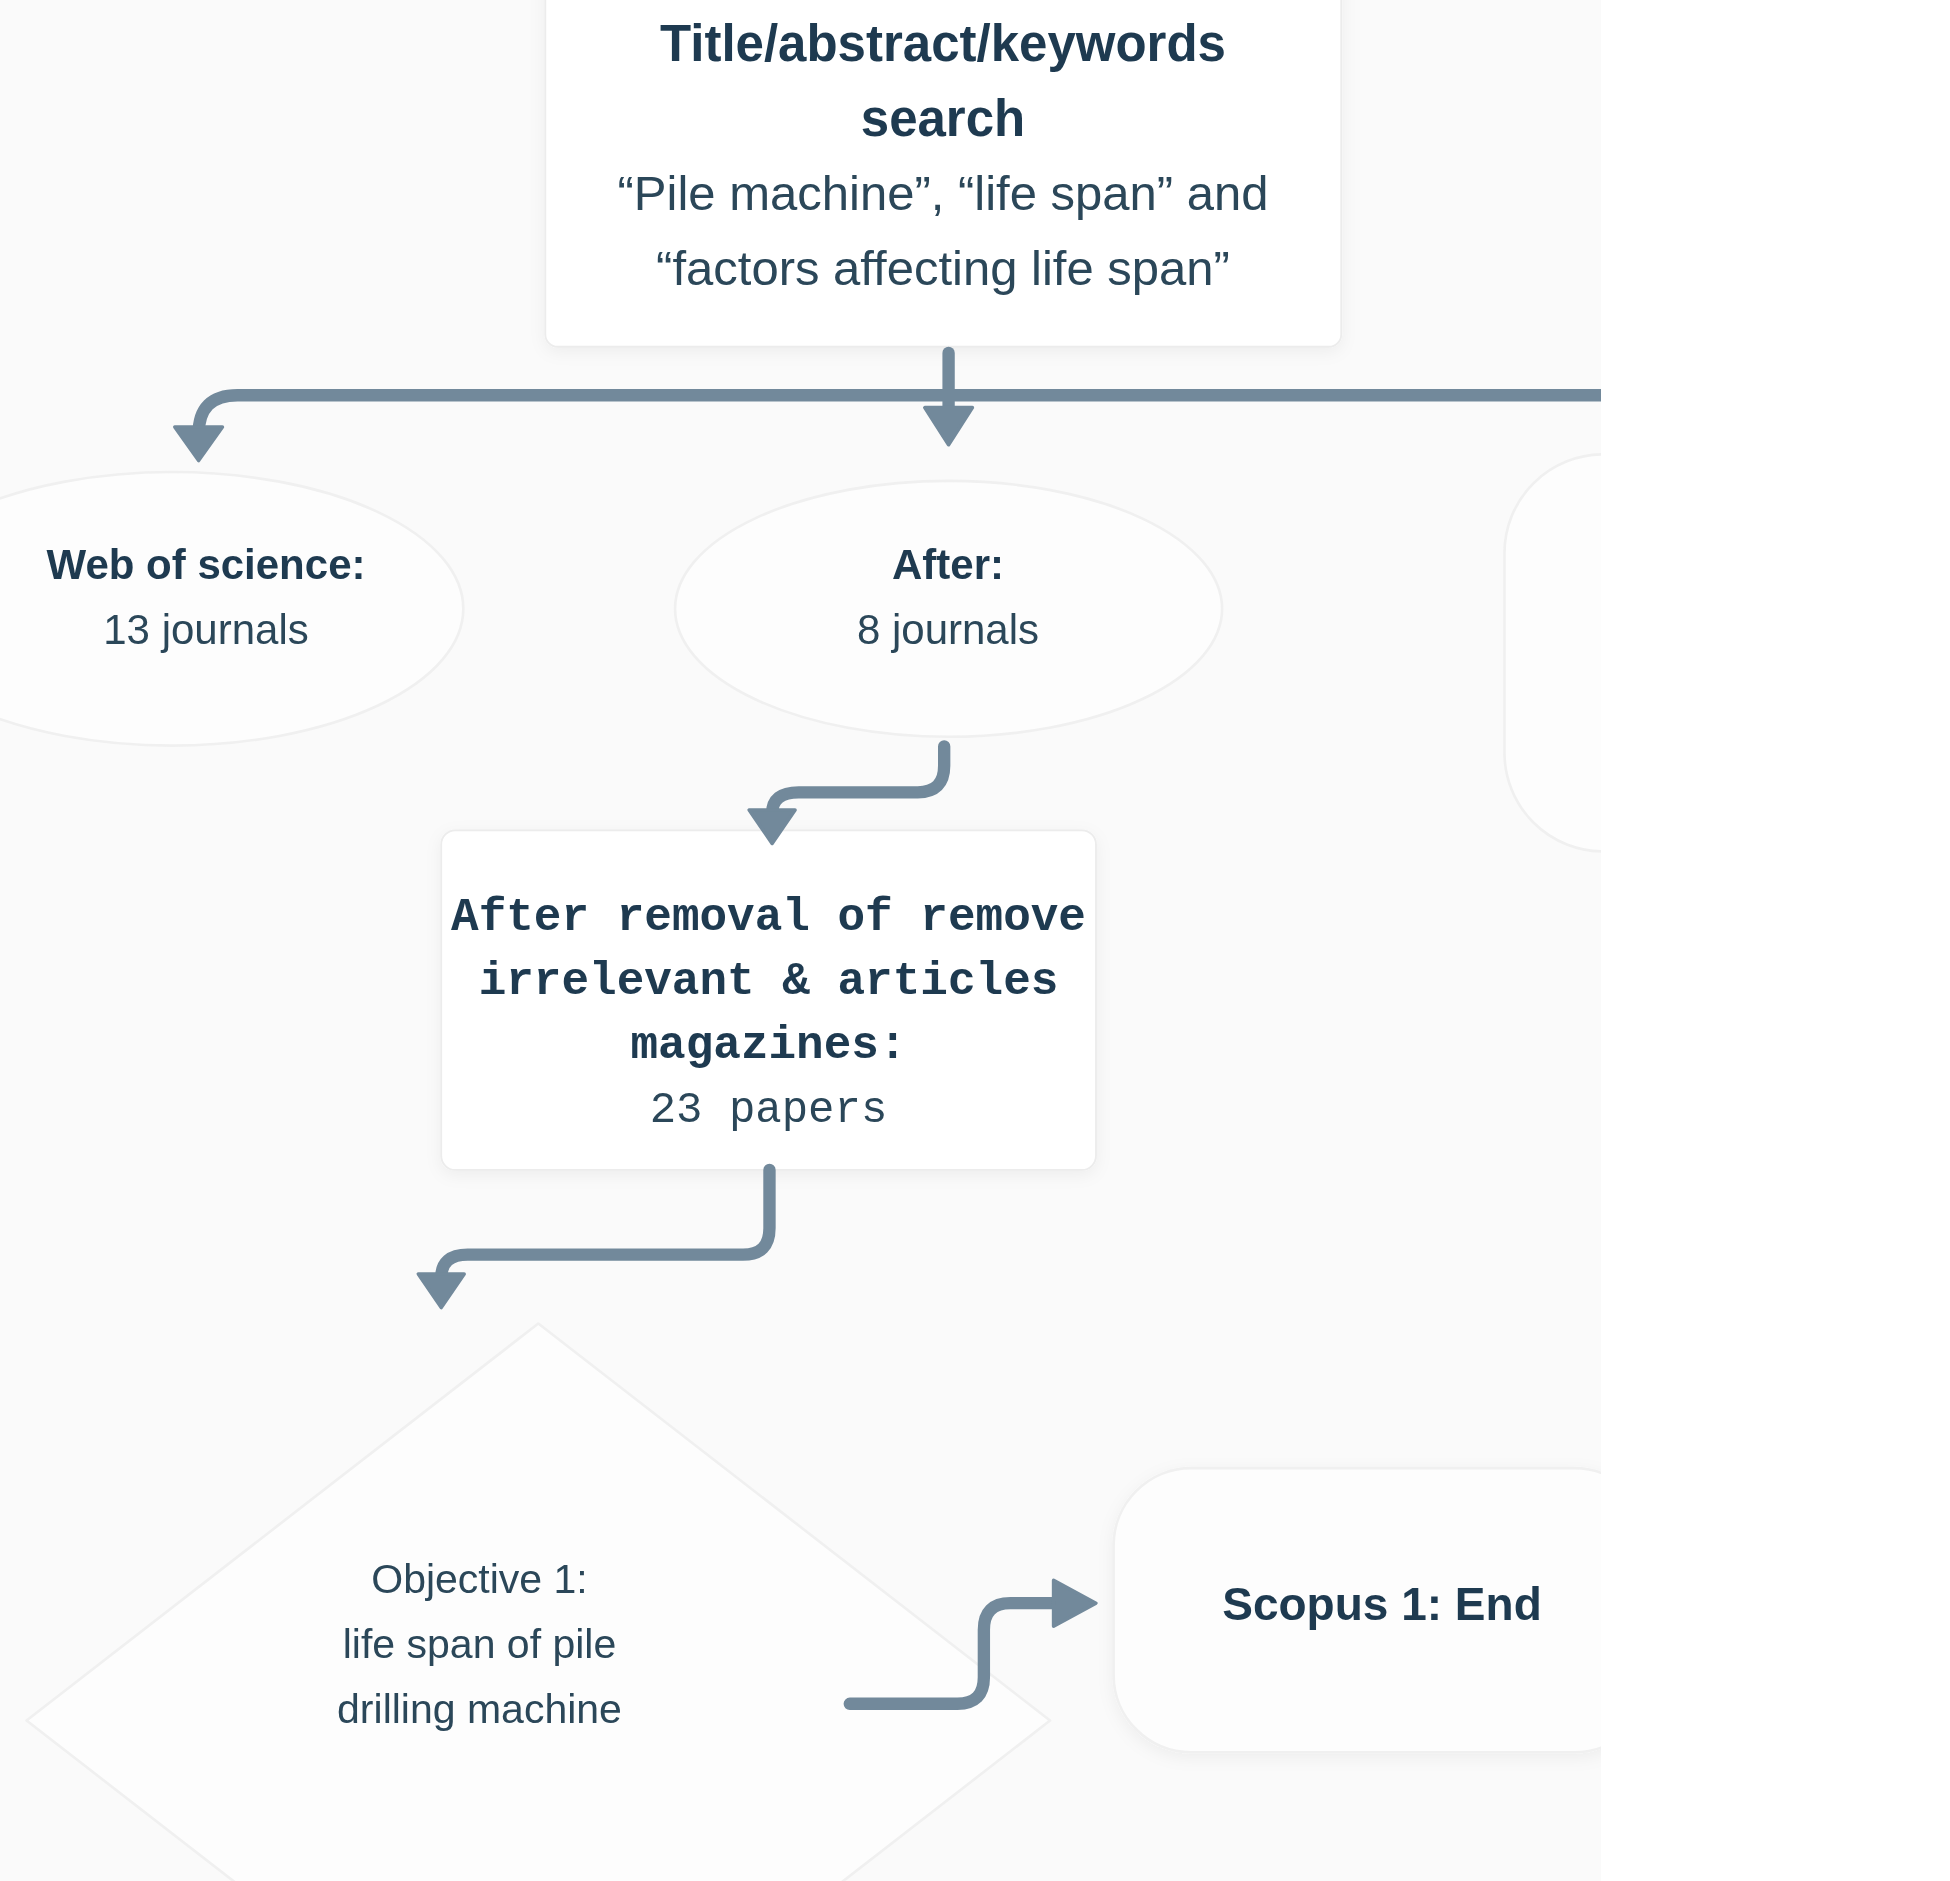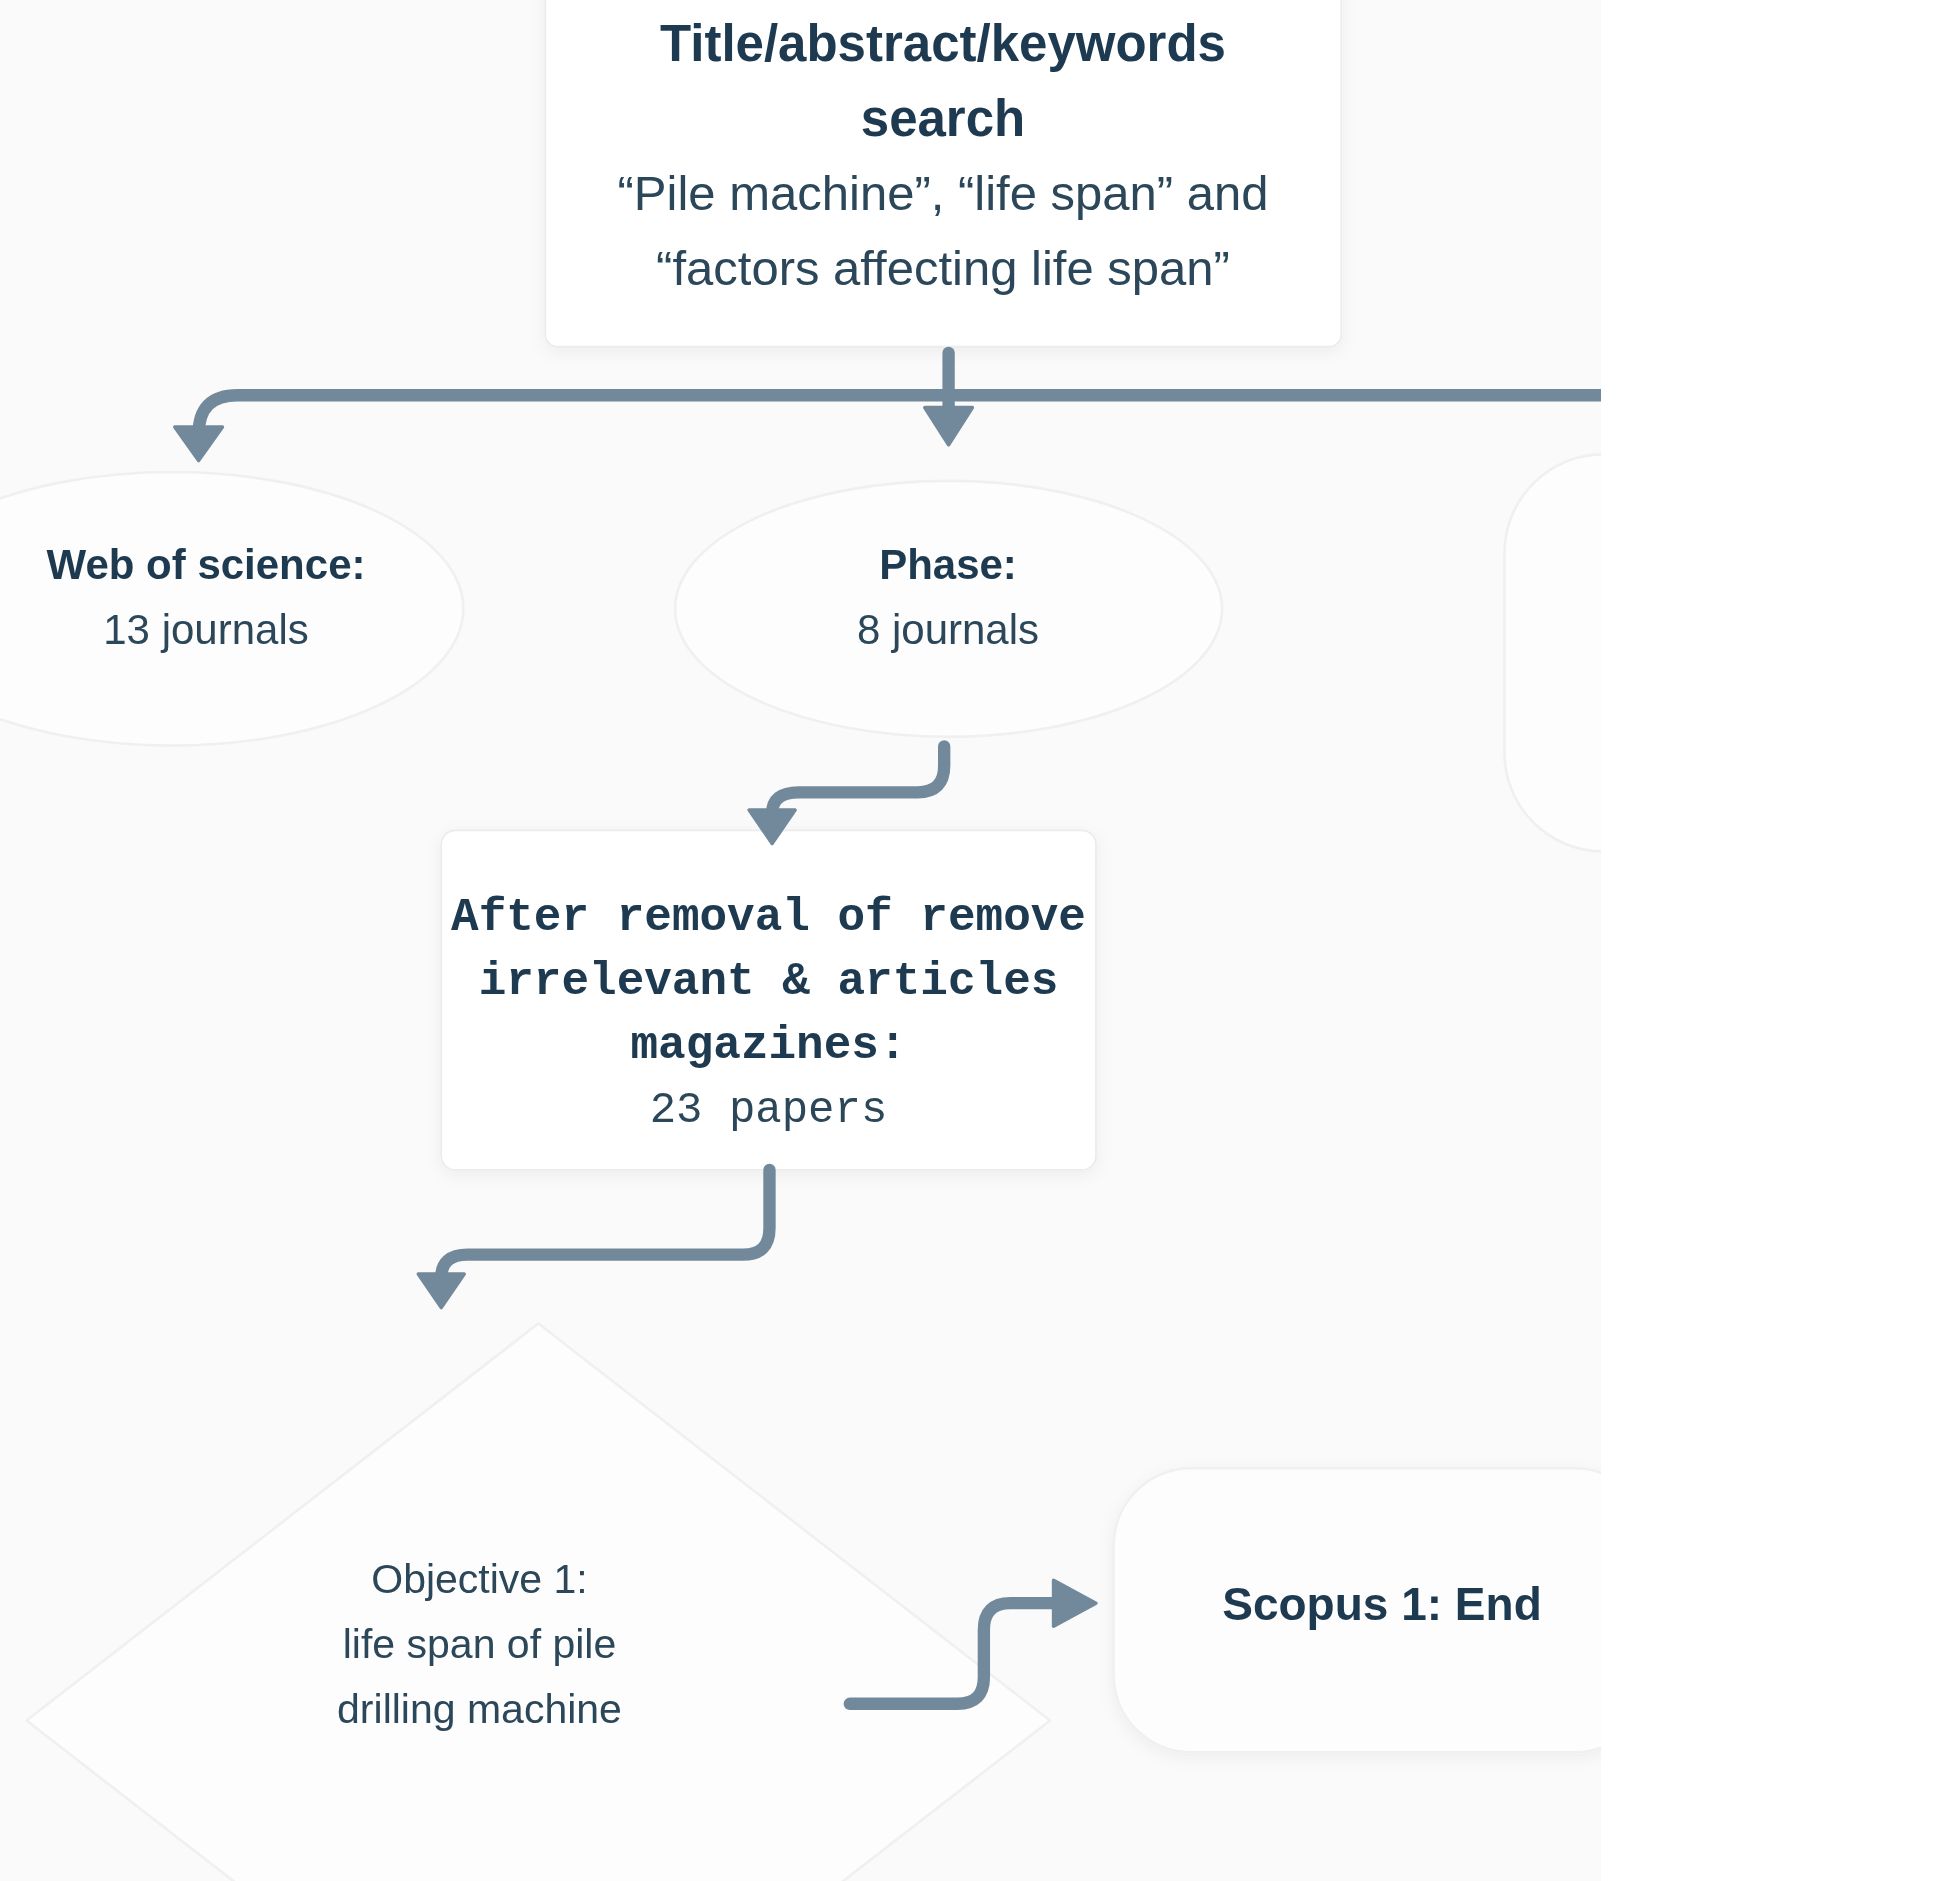--- a/index.html
+++ b/index.html
@@ -120,21 +120,21 @@
     <div class="t bold">search</div>
     <div class="k reg">“Pile machine”, “life span” and</div>
     <div class="k reg">“factors affecting life span”</div>
   </div>
 
   <div class="txt src-text src-wos">
     <div class="bold">Web of science:</div>
     <div class="reg">13 journals</div>
   </div>
   <div class="txt src-text src-scopus">
-    <div class="bold">Phase:</div>
+    <div class="bold">After:</div>
     <div class="reg">8 journals</div>
   </div>
 
   <div class="txt filter-text">
     <div class="b bold">After removal of remove</div>
     <div class="b bold">irrelevant &amp; articles</div>
     <div class="b bold">magazines:</div>
     <div class="r reg">23 papers</div>
   </div>
 

